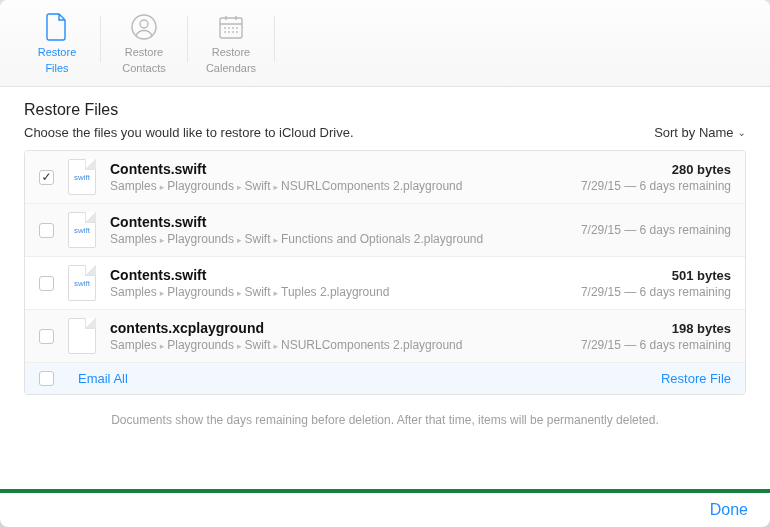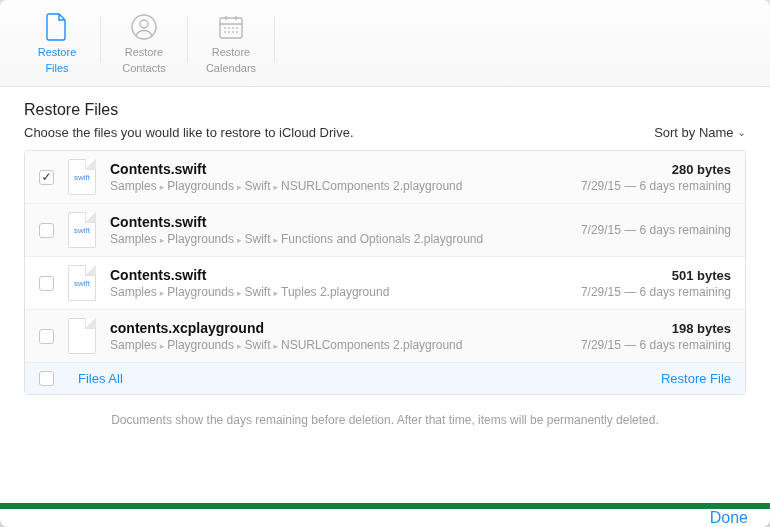--- a/index.html
+++ b/index.html
@@ -44,21 +44,21 @@
   .fname { font-size:14px; font-weight:600; color:#111; margin-bottom:2px; }
   .fpath { font-size:12px; color:#9b9b9b; white-space:nowrap; overflow:hidden; text-overflow:ellipsis; }
   .fpath .sep { margin:0 3px; font-size:9px; color:#bdbdbd; }
   .right { text-align:right; flex-shrink:0; margin-left:12px; }
   .fsize { font-size:13px; font-weight:600; color:#222; margin-bottom:2px; }
   .fdate { font-size:12px; color:#9b9b9b; }
   .footerrow { display:flex; align-items:center; justify-content:space-between; padding:8px 14px; background:#f2f8fd; }
   .selectall { display:flex; align-items:center; gap:10px; color:#1f8fff; font-size:13px; cursor:pointer; }
   .restorebtn { color:#1f8fff; font-size:13px; font-weight:500; cursor:pointer; }
   .note { text-align:center; font-size:12px; color:#a0a0a0; padding:18px 10px; }
-  .bottombar { border-top:6px solid #15803d; padding:0 22px; display:flex; justify-content:flex-end;align-items:center; }
+  .bottombar { border-top:4px solid #15803d; padding:8px 22px; display:flex; justify-content:flex-end;align-items:center; }
   .done { color:#1f8fff; font-size:16px; cursor:pointer; }
   svg { display:block; }
 </style>
 </head>
 <body>
 
 <div class="sheet">
 
   <div class="toolbar">
     <div class="tool active">
@@ -170,21 +170,21 @@
             <div class="fpath"><span>Samples</span><span class="sep">▸</span><span>Playgrounds</span><span class="sep">▸</span><span>Swift</span><span class="sep">▸</span><span>NSURLComponents 2.playground</span></div>
           </div>
           <div class="right">
             <div class="fsize">198 bytes</div>
             <div class="fdate">7/29/15 — 6 days remaining</div>
           </div>
         </div>
       <div class="footerrow">
         <div class="selectall">
           <span class="cb"></span>
-          <span>Files All</span>
+          <span>Email All</span>
         </div>
         <div class="restorebtn">Restore File</div>
       </div>
     </div>
 
     <div class="note">Documents show the days remaining before deletion. After that time, items will be permanently deleted.</div>
   </div>
 
   <div class="bottombar">
     <div class="done">Done</div>

